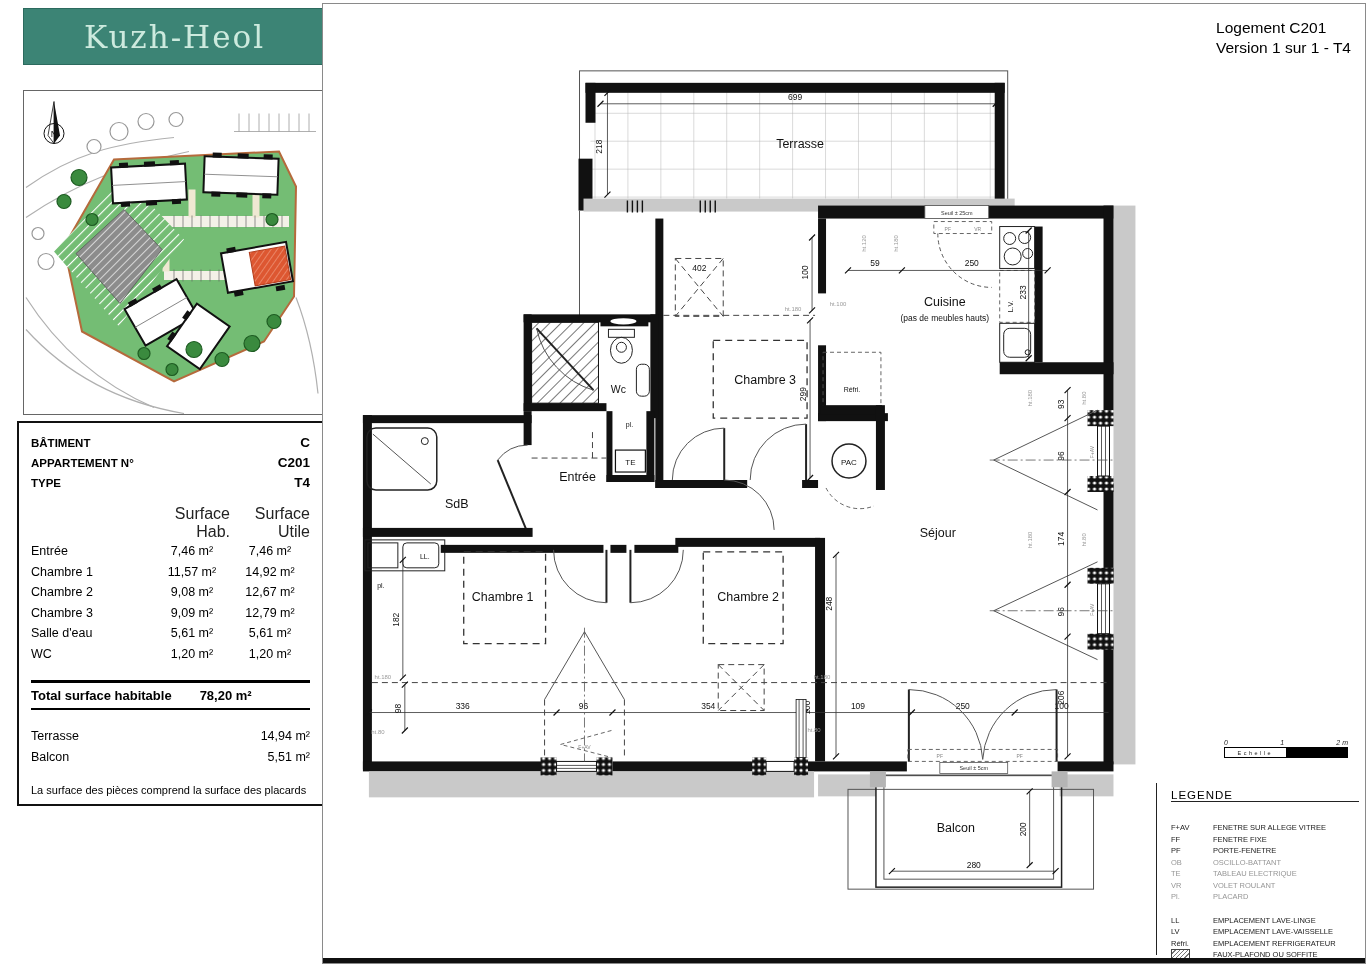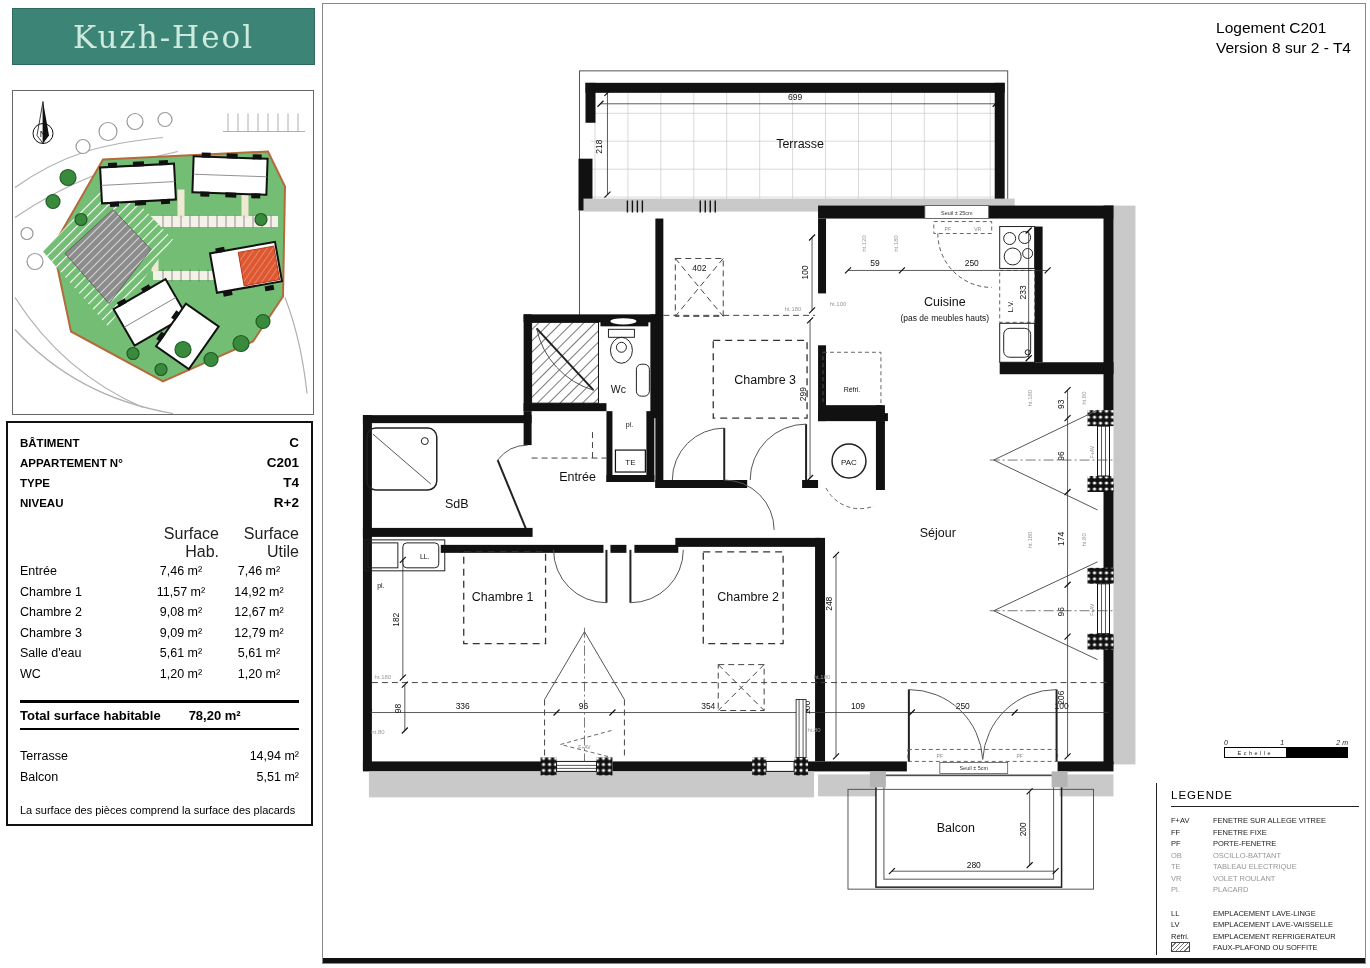--- a/index.html
+++ b/index.html
@@ -1,19 +1,19 @@
 <!DOCTYPE html>
 <html><head>
 <meta charset="utf-8">
 <style>
   html,body{margin:0;padding:0;background:#fff;}
   body{width:1370px;height:968px;position:relative;overflow:hidden;
        font-family:"Liberation Sans",sans-serif;color:#000;}
   
-  .sidebar{position:absolute;left:4px;top:0;width:318px;height:772px;background:#fff;}
+  .sidebar{position:absolute;left:15px;top:0;width:318px;height:772px;background:#fff;}
   .logo{position:absolute;left:8px;top:8px;width:301px;height:55px;background:#3c8475;
         border:1px solid #2c6a5e;display:flex;align-items:center;justify-content:center;
         color:#cdeade;font-family:"DejaVu Serif",serif;font-size:31px;font-weight:400;
         letter-spacing:2px;}
   .map-box{position:absolute;left:8px;top:90px;width:302px;height:325px;border:1px solid #666;
         background:#fff;box-sizing:border-box;}
   .map-box svg{width:100%;height:100%;display:block;}
   .info-table{position:absolute;left:2px;top:421px;width:307px;box-sizing:border-box;
         border:2px solid #111;background:#fff;padding:10px 12px 8px 12px;}
   .kv{display:flex;justify-content:space-between;font-weight:bold;font-size:11.5px;line-height:20px;}
@@ -38,21 +38,21 @@
   .scalebar{position:absolute;left:901px;top:735px;width:124px;}
   .sb-ticks{display:flex;justify-content:space-between;font-size:7px;font-style:italic;color:#222;margin-bottom:1px;}
   .sb-bar{display:flex;height:9px;border:1px solid #000;}
   .sb-white{flex:1;display:flex;align-items:center;justify-content:center;font-size:5.5px;
         letter-spacing:2.5px;border-right:1px solid #000;background:#fff;color:#222;}
   .sb-black{flex:1;background:#000;}
   
   .legend{position:absolute;left:833px;top:779px;right:6px;bottom:8px;
         border-left:1.5px solid #222;padding:6px 0 0 14px;}
   .legend-title{font-size:11.5px;letter-spacing:1px;border-bottom:1.5px solid #222;
-        padding-bottom:5px;margin-bottom:8px;}
+        margin-bottom:20px;}
   .lrow{display:grid;grid-template-columns:42px 1fr;font-size:7.5px;line-height:11.5px;color:#1a1a1a;}
   .lrow.dim{color:#969696;}
   .lgap{height:12px;}
   .lswatch{display:inline-block;width:17px;height:8px;border:1px solid #444;
         background:repeating-linear-gradient(135deg,#fff 0 2px,#777 2px 3px);}
   
   text{font-family:"Liberation Sans",sans-serif;}
   .room{font-size:12.5px;fill:#111;text-anchor:middle;}
   .rs{font-size:10.5px;}
   .note{font-size:8.5px;fill:#111;text-anchor:middle;}
@@ -203,24 +203,20 @@
         <span class="v">C</span>
     </div>
     <div class="kv">
       <span>APPARTEMENT N°</span>
         <span class="v">C201</span>
     </div>
     <div class="kv">
       <span>TYPE</span>
         <span class="v">T4</span>
     </div>
-    <div class="kv">
-      <span>NIVEAU</span>
-        <span class="v">R+2</span>
-    </div>
 
     <div class="surf-head">
       <span></span>
         <span>Surface Hab.</span>
         <span>Surface Utile</span>
     </div>
     <div class="srow">
         <span>Entrée</span>
         <span class="val">7,46 m²</span>
         <span class="val">7,46 m²</span>
@@ -268,21 +264,21 @@
     </div>
 
     <div class="footnote">La surface des pièces comprend la surface des placards</div>
   </div>
 </div>
 
 <div class="sheet">
 
   <div class="title-block">
     <div>Logement C201</div>
-    <div>Version 8 sur 2 - T4</div>
+    <div>Version 1 sur 1 - T4</div>
   </div>
 
   <svg class="plan" viewBox="322 3 1044 961" preserveAspectRatio="none">
     <defs>
       <pattern id="tgrid" width="33" height="28" patternUnits="userSpaceOnUse">
         <path d="M33 0H0V28" fill="none" stroke="#b5b5b5" stroke-width="1"></path>
       </pattern>
       <pattern id="fph" width="8" height="8" patternUnits="userSpaceOnUse" patternTransform="rotate(45)">
         <line x1="0" y1="0" x2="0" y2="8" stroke="#777" stroke-width="2"></line>
       </pattern>

